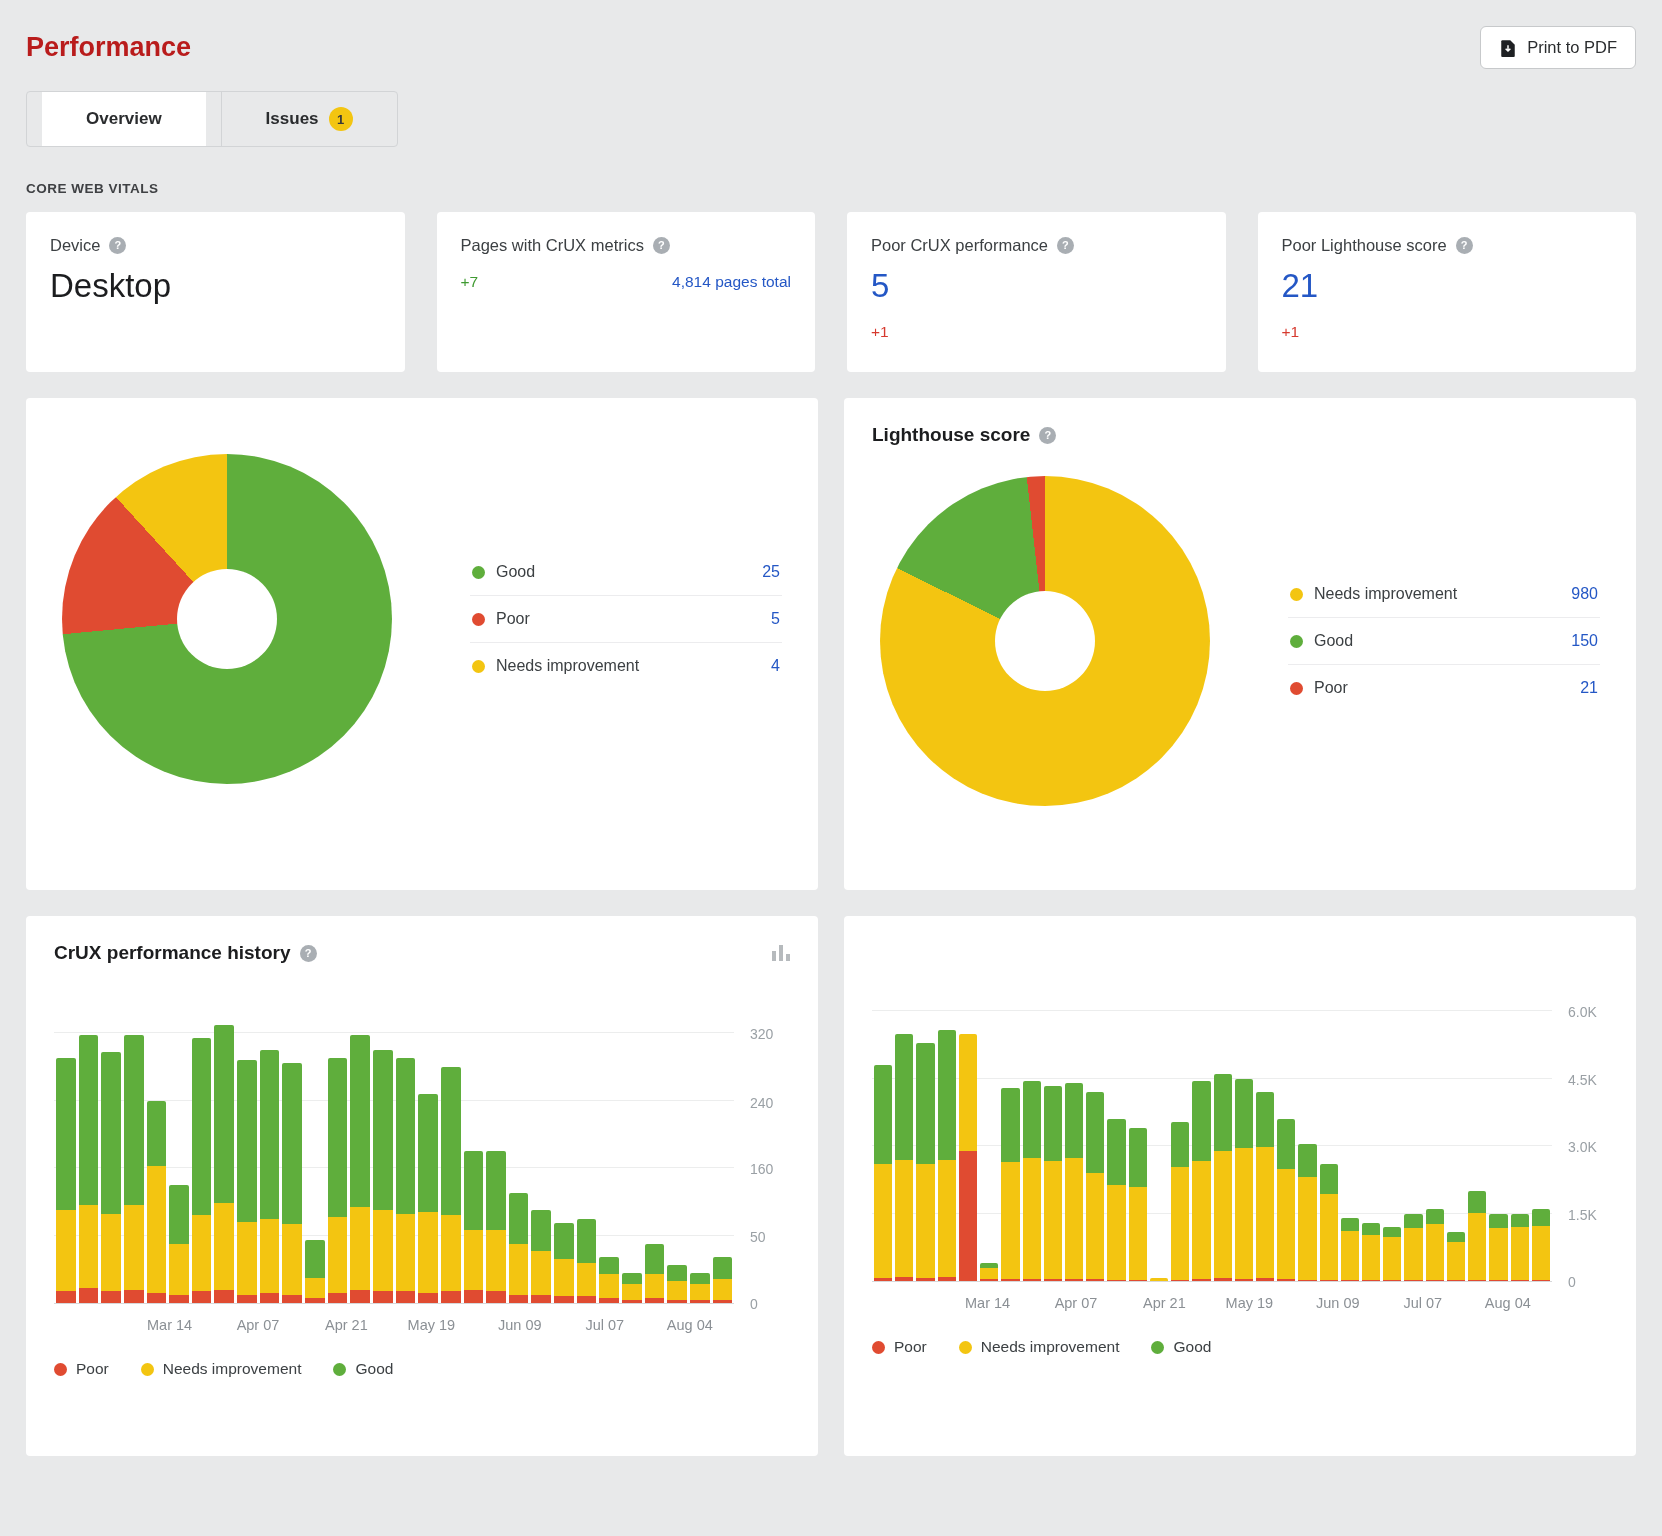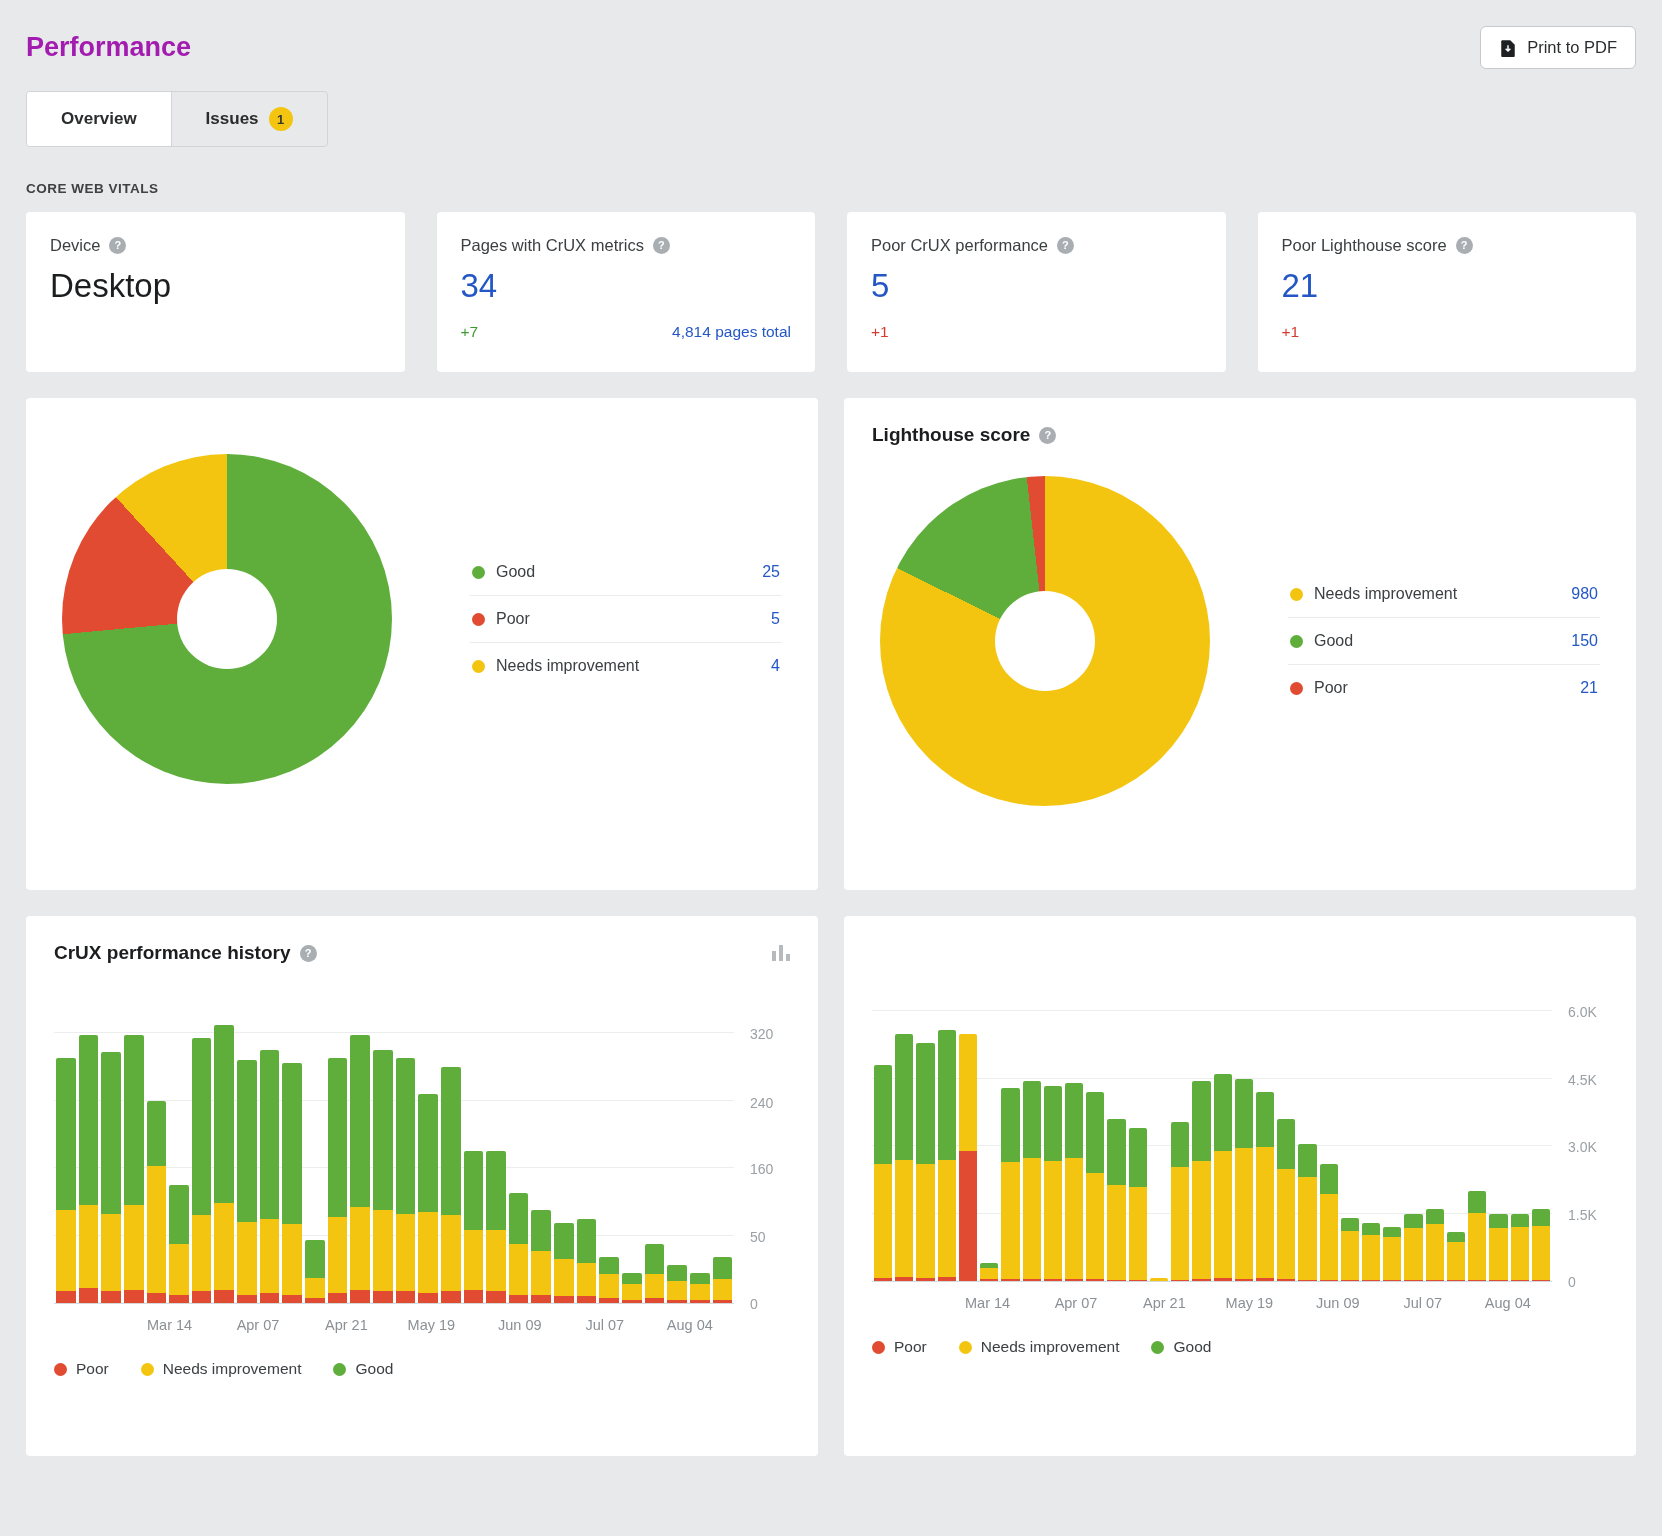--- a/index.html
+++ b/index.html
@@ -7,31 +7,31 @@
   body {
     margin:0;
     width:1662px;
     min-height:1536px;
     padding:26px;
     font-family:"Liberation Sans","DejaVu Sans",sans-serif;
     color:#26282a;
   }
   
   .topbar { display:flex; justify-content:space-between; align-items:center; }
-  .page-title { font-size:27px; font-weight:700; color:#a21caf; margin:0; }
+  .page-title { font-size:27px; font-weight:700; color:#b91c1c; margin:0; }
   .print-btn {
     display:inline-flex; align-items:center; gap:10px;
     background:#fff; border:1px solid #c7c9cb; border-radius:6px;
     padding:11px 18px; font-size:16.5px; color:#2a2c2e; cursor:pointer;
     font-family:inherit;
   }
   
   .tabs { margin-top:22px; display:inline-flex; border:1px solid #d2d4d6; border-radius:4px; overflow:hidden; }
-  .tab { padding:15px 34px; font-size:17px; font-weight:700; color:#2a2c2e;
-         display:flex; gap:10px; align-items:center; cursor:pointer; }
+  .tab { padding:15px 44px; font-size:17px; font-weight:700; color:#2a2c2e;
+         display:flex; gap:10px; align-items:center; cursor:pointer;margin-left:15px; }
   .tab.active { background:#fff; }
   .tab.inactive { background:transparent; border-left:1px solid #d2d4d6; }
   .badge { width:24px; height:24px; border-radius:50%; background:#f3c511; color:#3a3a3a;
            font-size:13px; font-weight:700; display:inline-flex; align-items:center; justify-content:center; }
   
   .section-label { margin:34px 0 16px; font-size:13.5px; font-weight:700; letter-spacing:.5px; color:#3f4144; }
   
   .cards { display:grid; grid-template-columns:repeat(4,1fr); gap:32px; }
   .card { background:#fff; border-radius:4px; padding:24px; min-height:160px; }
   .card-label { display:flex; align-items:center; gap:9px; font-size:16.5px; color:#3c4043; }
@@ -117,21 +117,20 @@
       <span class="qicon"></span>
     </div>
     <div class="card-value plain">Desktop</div>
   </div>
 
   <div class="card">
     <div class="card-label">
       <span>Pages with CrUX metrics</span>
       <span class="qicon"></span>
     </div>
-    <div class="card-value">34</div>
     <div class="card-sub">
       <span class="delta-green">+7</span>
       <span class="card-link">4,814 pages total</span>
     </div>
   </div>
 
   <div class="card">
     <div class="card-label">
       <span>Poor CrUX performance</span>
       <span class="qicon"></span>

